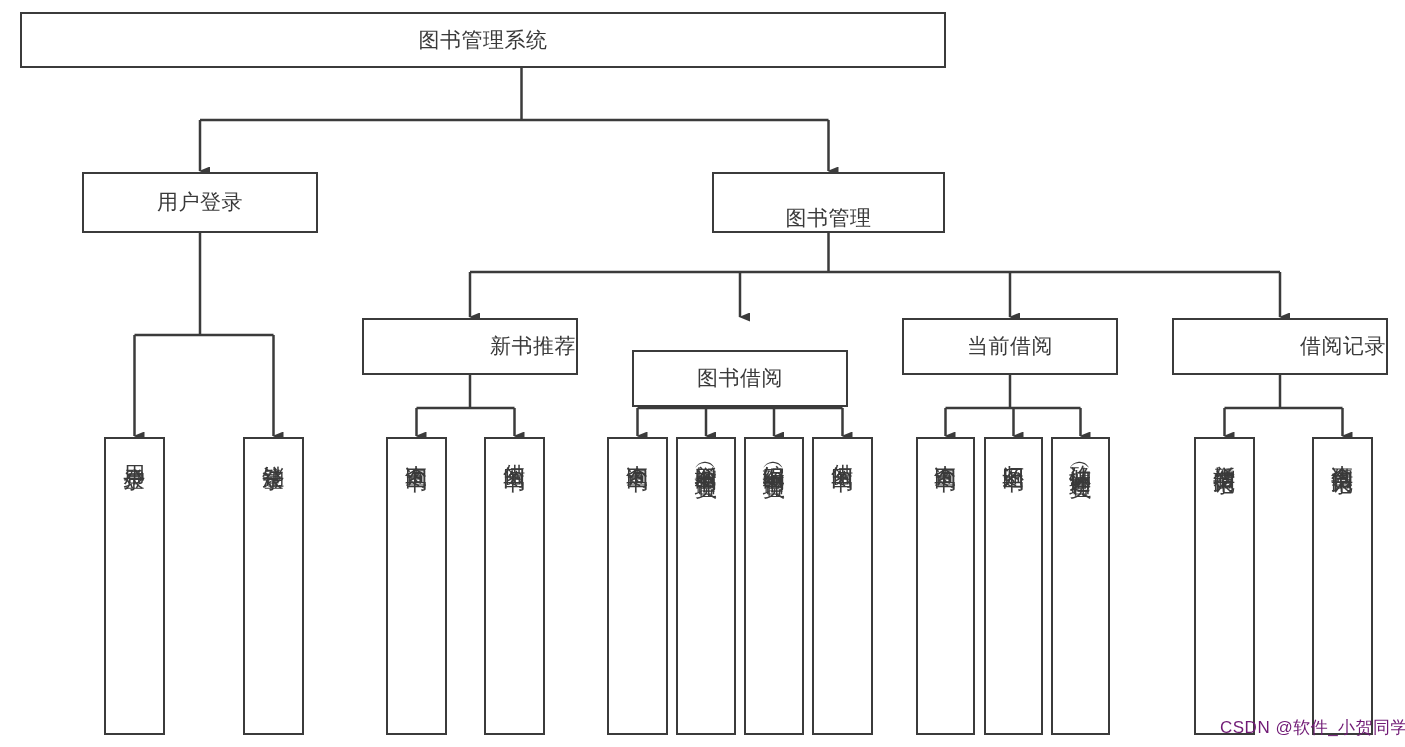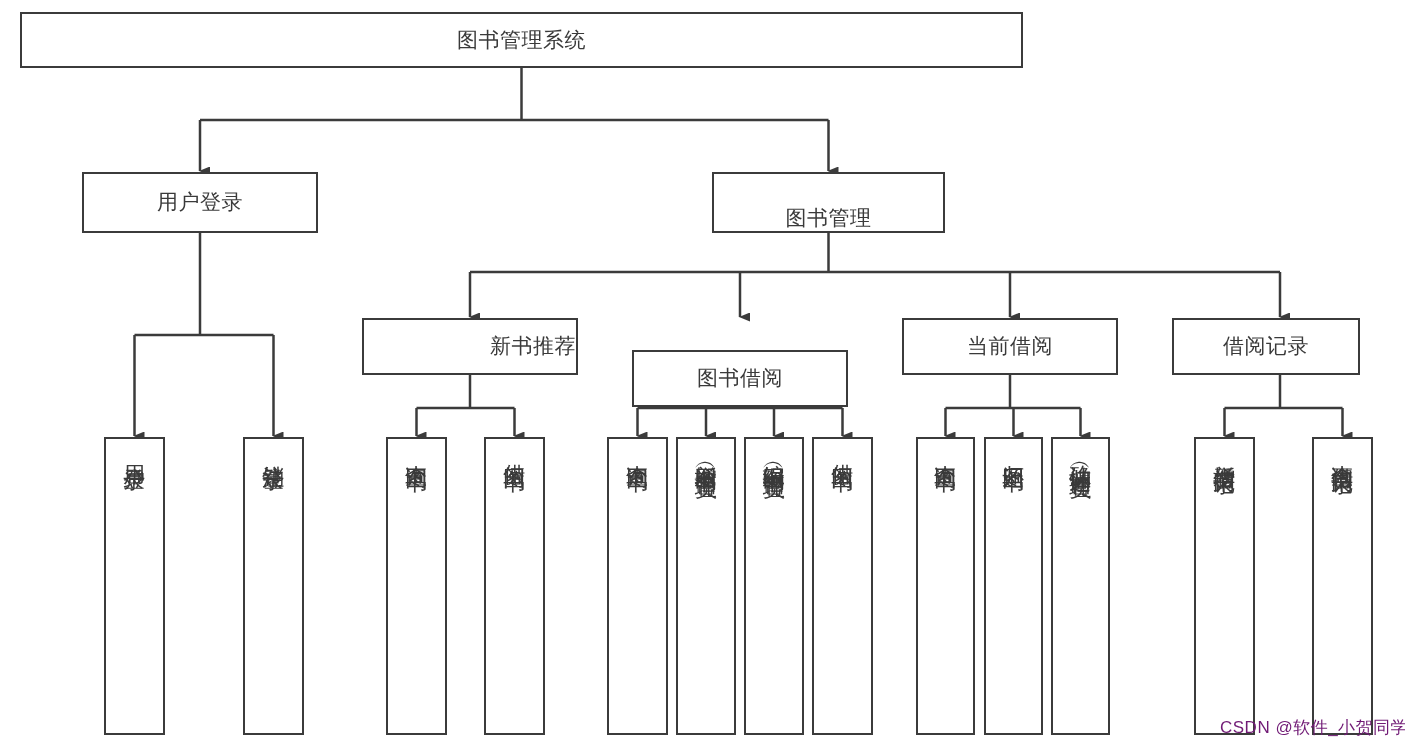--- a/index.html
+++ b/index.html
@@ -104,39 +104,39 @@
         <line x1="945.5" y1="408" x2="945.5" y2="436" stroke="#3b3b3b" stroke-width="2.5" marker-end="url(#arrowhead)"></line>
         <line x1="1013.5" y1="408" x2="1013.5" y2="436" stroke="#3b3b3b" stroke-width="2.5" marker-end="url(#arrowhead)"></line>
         <line x1="1080.5" y1="408" x2="1080.5" y2="436" stroke="#3b3b3b" stroke-width="2.5" marker-end="url(#arrowhead)"></line>
         <line x1="1280" y1="375" x2="1280" y2="408" stroke="#3b3b3b" stroke-width="2.5"></line>
         <line x1="1224.5" y1="408" x2="1342.5" y2="408" stroke="#3b3b3b" stroke-width="2.5"></line>
         <line x1="1224.5" y1="408" x2="1224.5" y2="436" stroke="#3b3b3b" stroke-width="2.5" marker-end="url(#arrowhead)"></line>
         <line x1="1342.5" y1="408" x2="1342.5" y2="436" stroke="#3b3b3b" stroke-width="2.5" marker-end="url(#arrowhead)"></line>
       </g>
   </svg>
   <div id="nodes-layer">
-      <div class="node-box" style="left: 20px; top: 12px; width: 1003px; height: 56px; border-color: rgb(59, 59, 59); background: rgb(255, 255, 255);">
+      <div class="node-box" style="left: 20px; top: 12px; width: 926px; height: 56px; border-color: rgb(59, 59, 59); background: rgb(255, 255, 255);">
         <span class="node-label" style="color: rgb(58, 58, 58);">图书管理系统</span>
       </div>
       <div class="node-box" style="left: 82px; top: 172px; width: 236px; height: 61px; border-color: rgb(59, 59, 59); background: rgb(255, 255, 255);">
         <span class="node-label" style="color: rgb(58, 58, 58);">用户登录</span>
       </div>
       <div class="node-box" style="left: 712px; top: 172px; width: 233px; height: 61px; border-color: rgb(59, 59, 59); background: rgb(255, 255, 255);">
         <span class="node-label" style="color: rgb(58, 58, 58); margin-top: 32px;">图书管理</span>
       </div>
       <div class="node-box" style="left: 362px; top: 318px; width: 216px; height: 57px; border-color: rgb(59, 59, 59); background: rgb(255, 255, 255); justify-content: flex-end;">
         <span class="node-label" style="color: rgb(58, 58, 58);">新书推荐</span>
       </div>
       <div class="node-box" style="left: 632px; top: 318px; width: 216px; height: 57px; border-color: rgb(59, 59, 59); background: rgb(255, 255, 255); margin-top: 32px;">
         <span class="node-label" style="color: rgb(58, 58, 58);">图书借阅</span>
       </div>
       <div class="node-box" style="left: 902px; top: 318px; width: 216px; height: 57px; border-color: rgb(59, 59, 59); background: rgb(255, 255, 255); align-items: center;">
         <span class="node-label" style="color: rgb(58, 58, 58);">当前借阅</span>
       </div>
-      <div class="node-box" style="left: 1172px; top: 318px; width: 188px; height: 57px; border-color: rgb(59, 59, 59); background: rgb(255, 255, 255);">
+      <div class="node-box" style="left: 1172px; top: 318px; width: 216px; height: 57px; border-color: rgb(59, 59, 59); background: rgb(255, 255, 255); justify-content: flex-end;">
         <span class="node-label" style="color: rgb(58, 58, 58);">借阅记录</span>
       </div>
       <div class="node-box vertical" style="left: 104px; top: 437px; width: 61px; height: 298px; border-color: rgb(59, 59, 59); background: rgb(255, 255, 255);">
         <span class="node-label" style="color: rgb(58, 58, 58);">用户登录</span>
       </div>
       <div class="node-box vertical" style="left: 243px; top: 437px; width: 61px; height: 298px; border-color: rgb(59, 59, 59); background: rgb(255, 255, 255);">
         <span class="node-label" style="color: rgb(58, 58, 58);">注销登录</span>
       </div>
       <div class="node-box vertical" style="left: 386px; top: 437px; width: 61px; height: 298px; border-color: rgb(59, 59, 59); background: rgb(255, 255, 255);">
         <span class="node-label" style="color: rgb(58, 58, 58);">查询图书</span>

